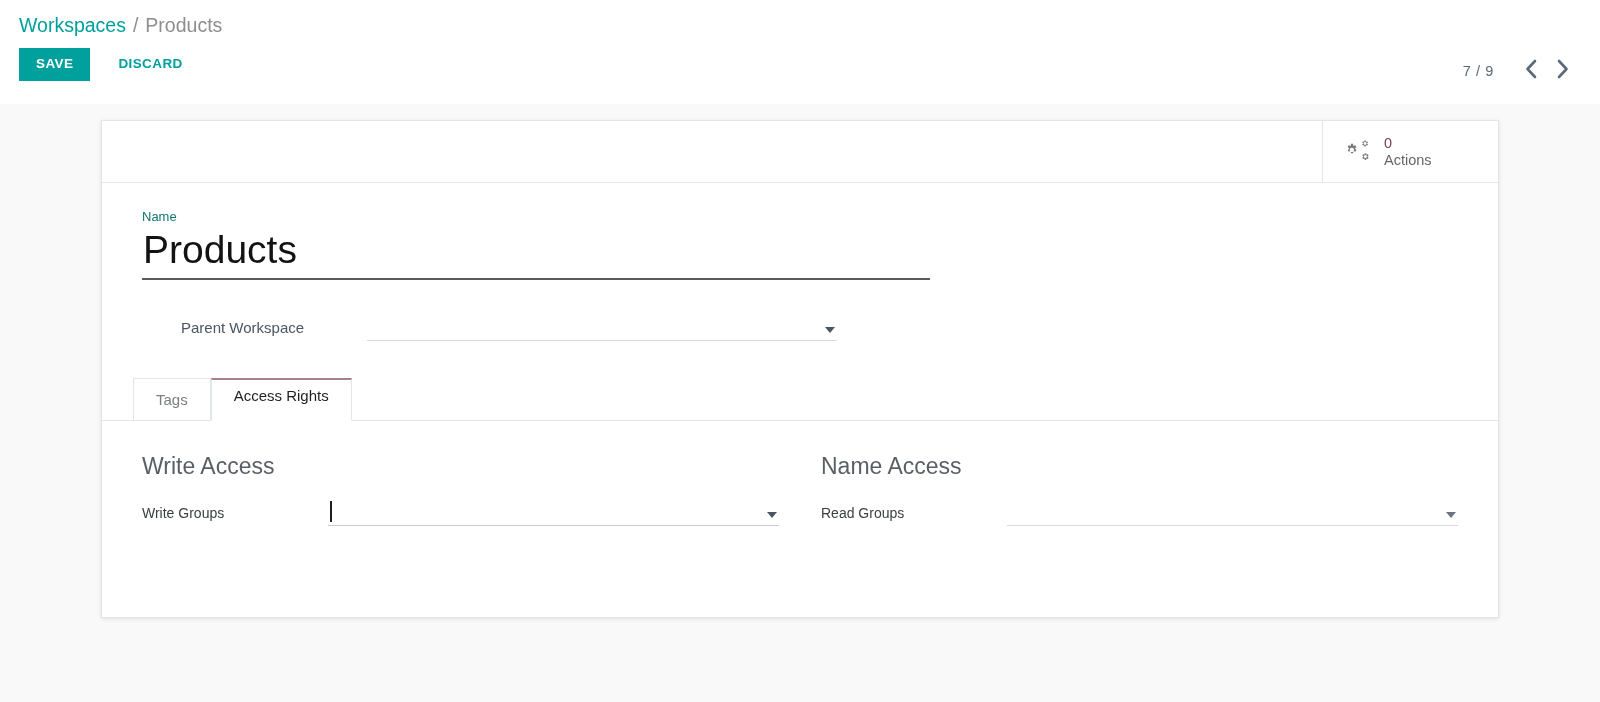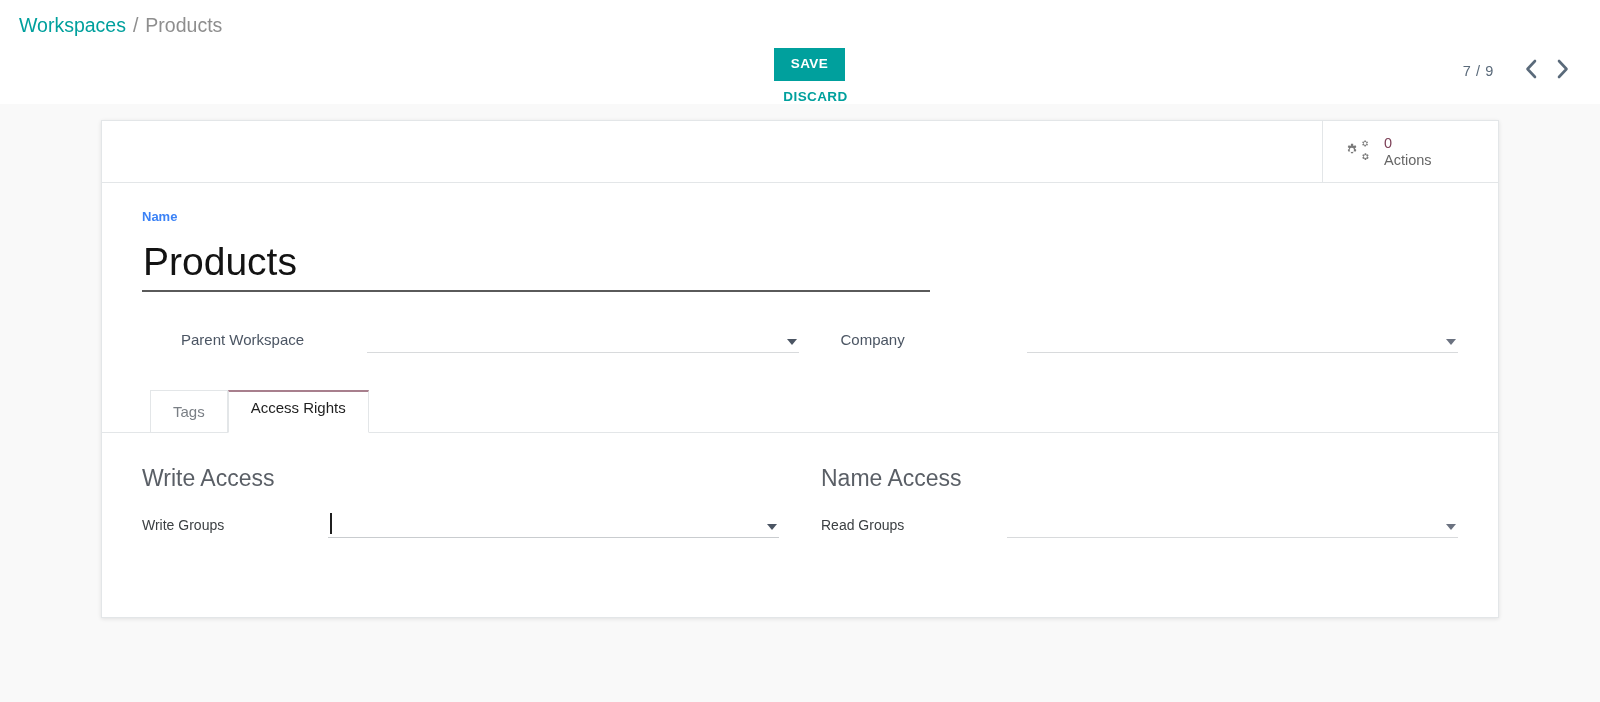--- a/index.html
+++ b/index.html
@@ -34,21 +34,20 @@
     margin: 0 7px;
   }
   .crumb-active {
     color: #8e8e8e;
   }
 
   .buttons-row {
     display: flex;
     align-items: center;
     padding: 11px 0 0 19px;
-    flex-direction: column;
   }
   .btn-save {
     background: #00a09d;
     color: #ffffff;
     border: none;
     font-family: "Liberation Sans", sans-serif;
     font-size: 13.5px;
     font-weight: 700;
     letter-spacing: 0.4px;
     padding: 9px 17px 10px 17px;
@@ -137,24 +136,24 @@
   .stat-label {
     color: #666666;
     font-size: 14.5px;
   }
 
   
   .sheet-body { padding: 26px 40px 0 40px; }
 
   .field-label-small {
     font-size: 13px;
-    font-weight: 700;
-    color: #3b82f6;
+    font-weight: 400;
+    color: #0f766e;
     display: block;
-    margin-bottom: 16px;
+    margin-bottom: 4px;
   }
   .name-input {
     border: none;
     border-bottom: 2px solid #5a5a5a;
     outline: none;
     font-family: "Liberation Sans", sans-serif;
     font-size: 39px;
     color: #131313;
     width: 788px;
     padding: 0 0 6px 1px;
@@ -231,21 +230,21 @@
   .notebook { margin-top: 36px; }
   .tabs {
     display: flex;
     border-bottom: 1px solid #e3e6e8;
     padding-left: 0;
     margin: 0 -40px;
     padding-right: 0;
   }
   .tabs-inner {
     display: flex;
-    margin-left: 48px;
+    margin-left: 31px;
   }
   .tab {
     font-size: 15px;
     padding: 12px 22px 12px 22px;
     color: #7a7f85;
     cursor: pointer;
     background: transparent;
     border: 1px solid transparent;
     border-bottom: none;
     position: relative;
@@ -347,27 +346,20 @@
 
       <div class="row-2col">
         <div class="col-half">
           <label class="inline-label">Parent Workspace</label>
           <div class="select-wrap">
             <input class="select-input" type="text" value="" style="">
             <span class="caret"></span>
           </div>
         </div>
 
-        <div class="col-half">
-          <label class="inline-label">Company</label>
-          <div class="select-wrap">
-            <input class="select-input" type="text" value="" style="">
-            <span class="caret caret-light"></span>
-          </div>
-        </div>
       </div>
 
       <div class="notebook">
         <div class="tabs">
           <div class="tabs-inner">
             <div class="tab inactive">Tags</div>
             <div class="tab active">Access Rights</div>
           </div>
         </div>
 

